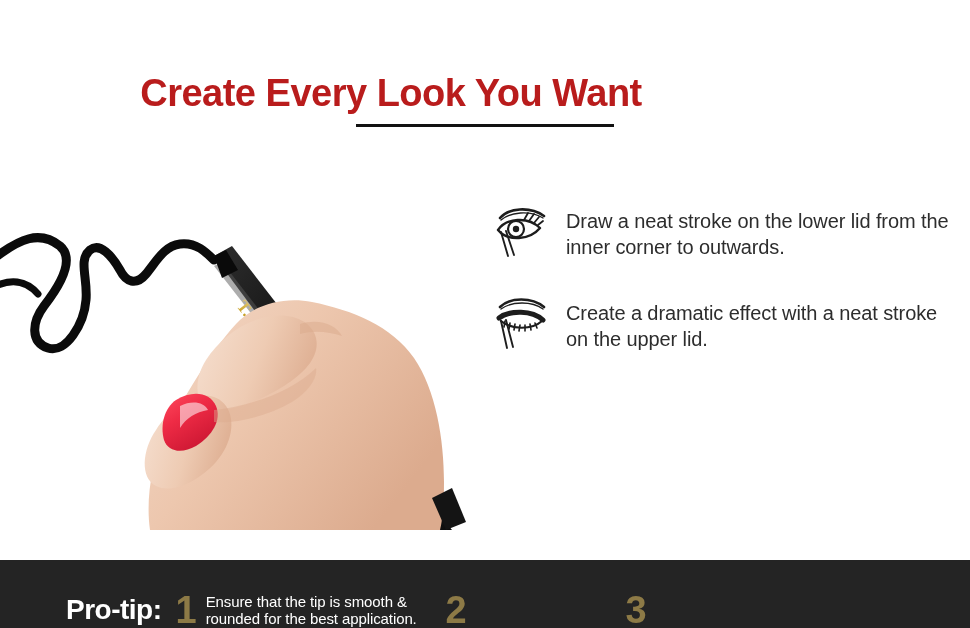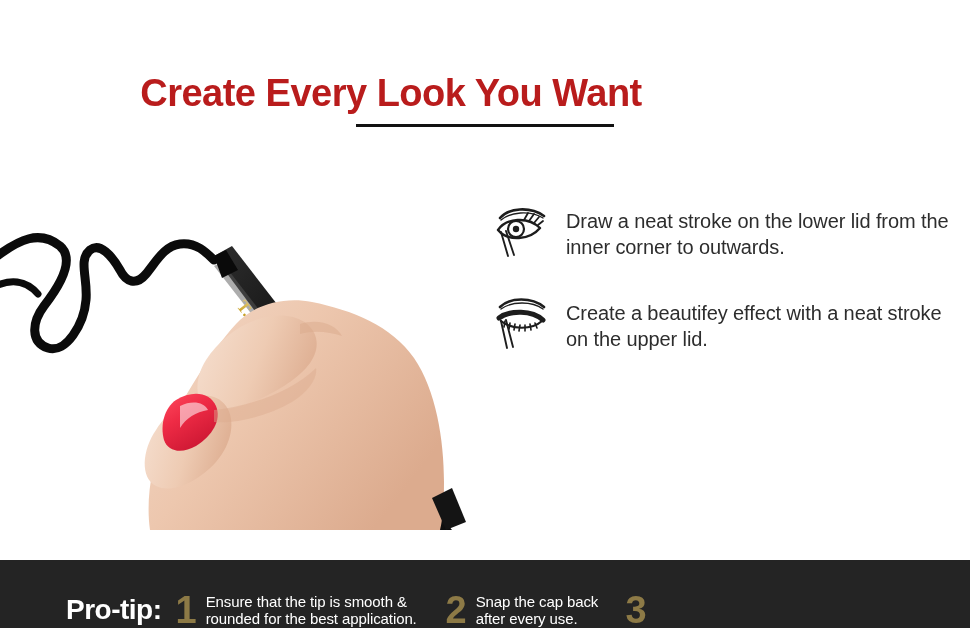--- a/index.html
+++ b/index.html
@@ -253,35 +253,34 @@
 
             <path d="M9 31 C 20 40, 40 40, 50 31" stroke-width="2.2"></path>
 
             <path d="M13 31 L12 37 M18 33 L17 39 M23 34 L22 40 M28 35 L27 41
                      M33 35 L33 41 M38 34 L39 40 M43 33 L45 38" stroke-width="1.6"></path>
 
             <path d="M9 31 L15 58 M14 30 L21 57" stroke-width="1.9"></path>
           </g>
         </svg>
       </div>
-      <div class="step-text">Create a beautifey effect with a neat stroke on the upper lid.</div>
+      <div class="step-text">Create a dramatic effect with a neat stroke on the upper lid.</div>
     </div>
 
   </div>
 
   <div class="protip-bar">
     <div class="protip-label">Pro-tip:</div>
     <div class="tips">
       <div class="tip tip-1">
         <div class="tip-num">1</div>
         <div class="tip-text">Ensure that the tip is smooth &amp; rounded for the best application.</div>
       </div>
       <div class="tip tip-2">
         <div class="tip-num">2</div>
-        <div class="tip-text">Snap the cap back after every use.</div>
       </div>
       <div class="tip tip-3">
         <div class="tip-num">3</div>
       </div>
     </div>
   </div>
 
 </div>
 
 </body></html>

